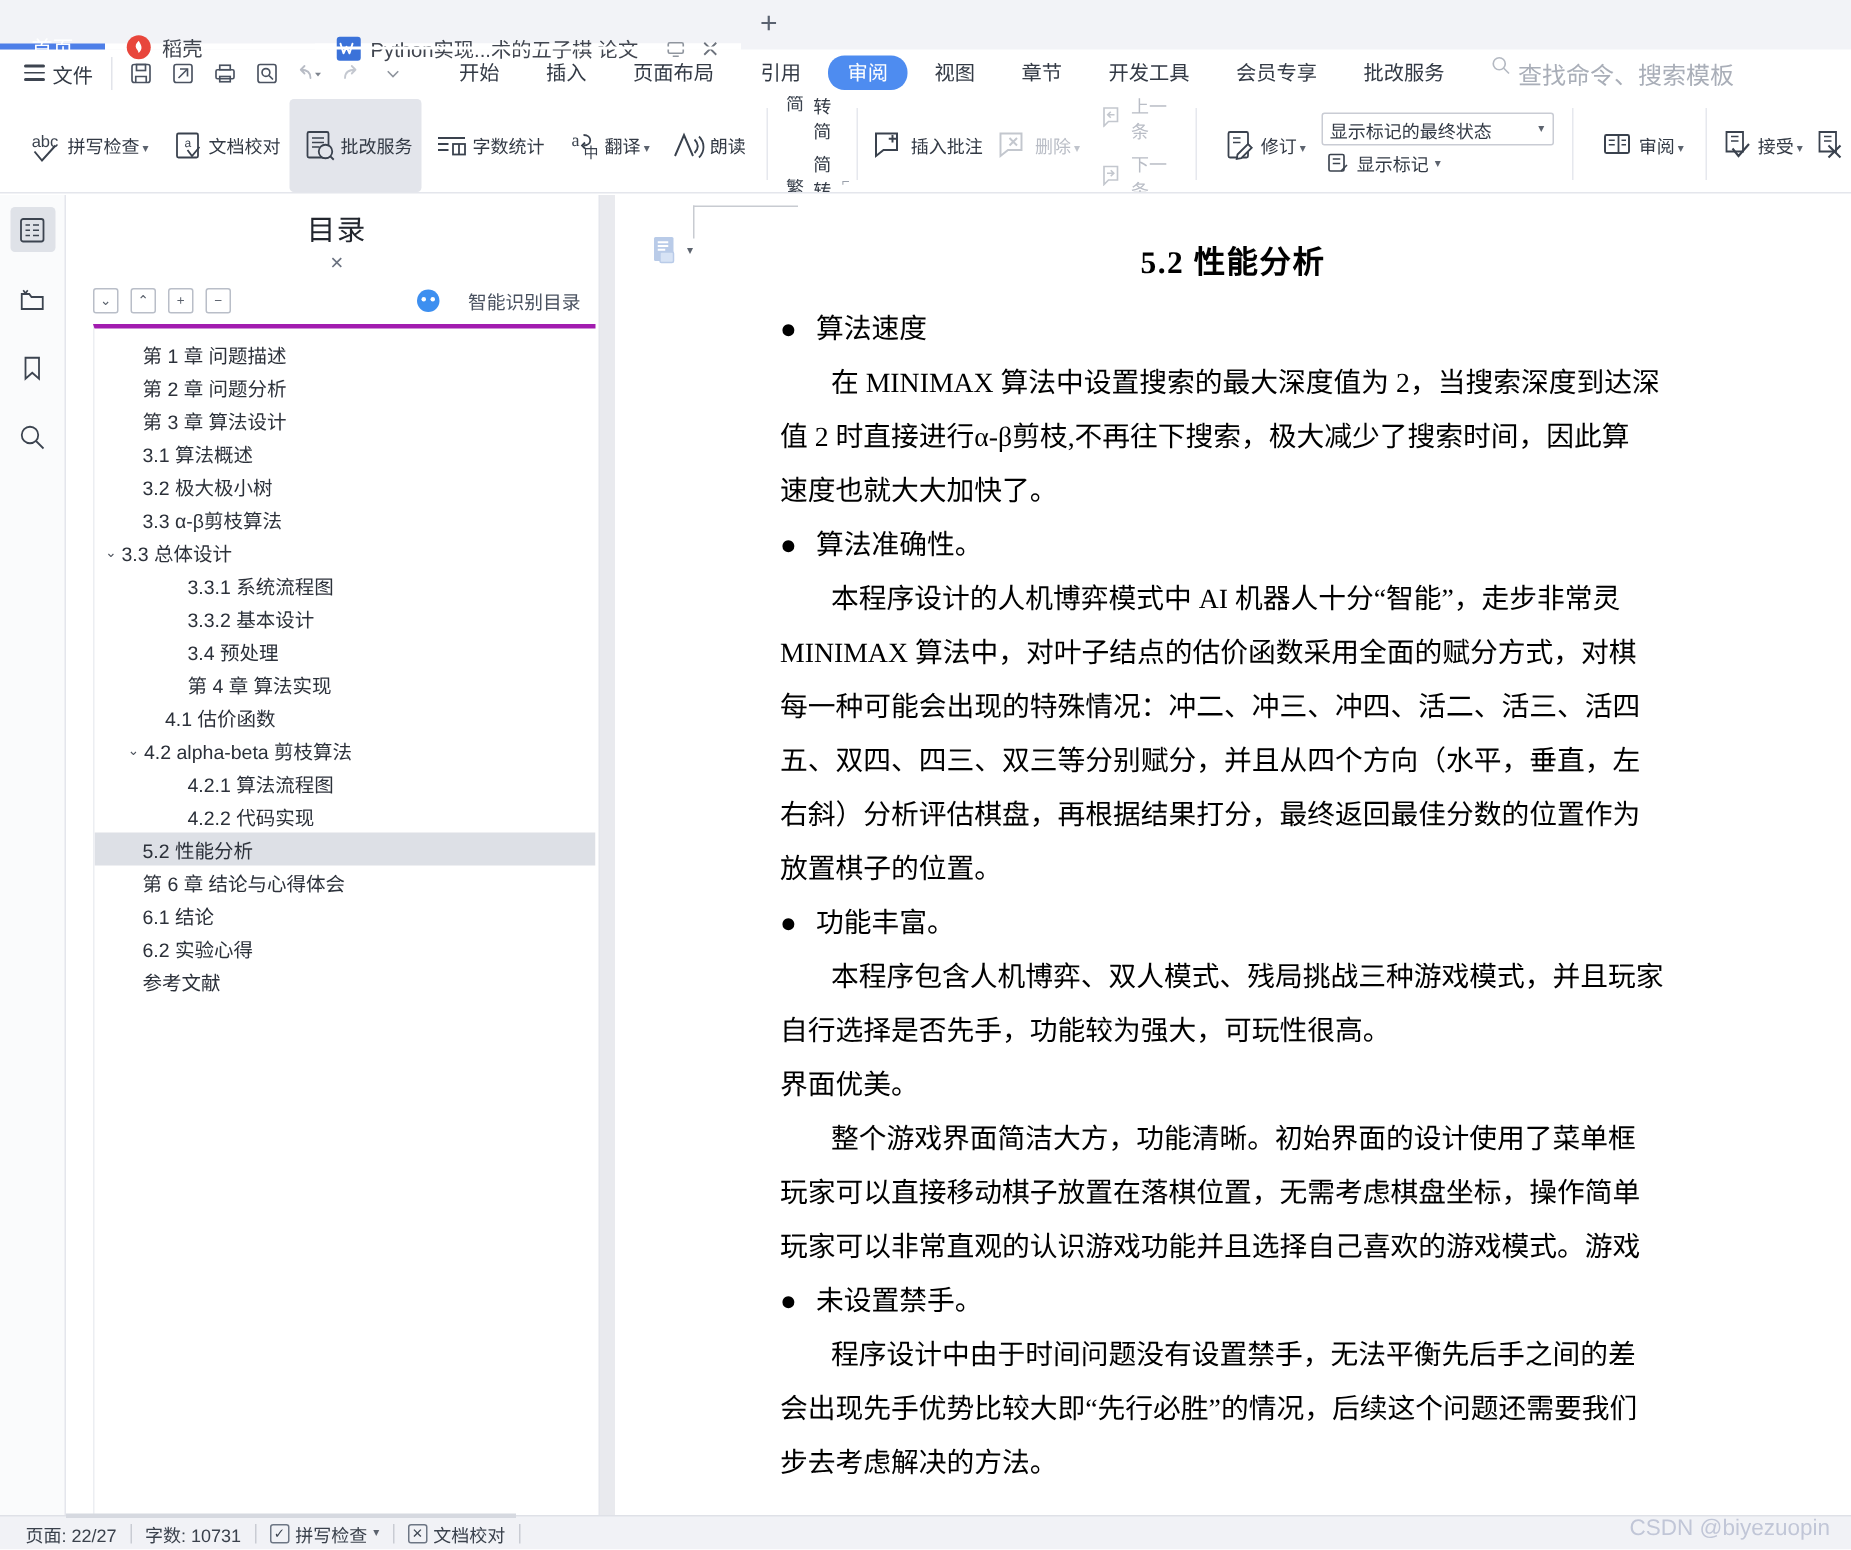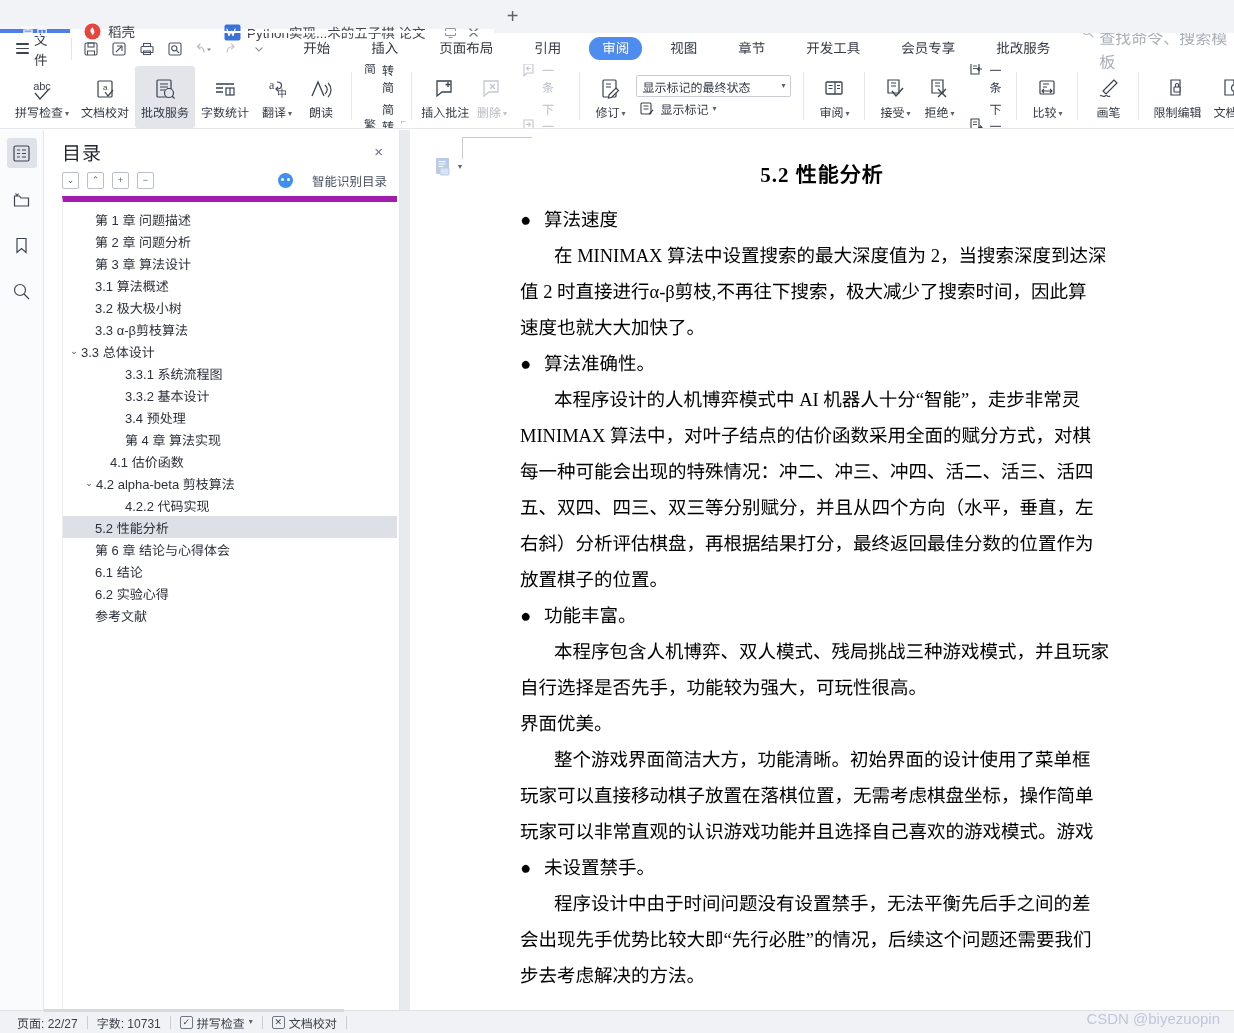--- a/index.html
+++ b/index.html
@@ -76,21 +76,21 @@
     font-size: 13.5px;
     color: #333a45;
     border-bottom: none;
   }
   .menu-file { display: flex; align-items: center; gap: 5px; padding: 0 8px; }
   .hamburger { display: inline-block; width: 14px; }
   .hamburger i { display: block; height: 1.6px; background: #3d4450; margin: 3px 0; border-radius: 1px; }
   .qat { display: flex; align-items: center; gap: 2px; padding: 0 6px;
          border-left: 1px solid #e2e4ea; margin-left: 4px; height: 22px; }
   .qat-btn { width: 26px; height: 22px; display: flex; align-items: center; justify-content: center; }
-  .ribbon-tabs { display: flex; align-items: center; gap: 15px; margin-left: 12px; }
+  .ribbon-tabs { display: flex; align-items: center; gap: 5px; margin-left: 12px; }
   .rtab {
     padding: 3px 13px;
     font-size: 13.5px;
     color: #333a45;
     border-radius: 11px;
     line-height: 17px;
     white-space: nowrap;
   }
   .rtab.sel { background: #4e8cf0; color: #ffffff; }
   .searchbox {
@@ -104,21 +104,21 @@
     background: #ffffff;
     display: flex;
     align-items: stretch;
     padding: 2px 0 0 4px;
     border-bottom: 1px solid #e4e6ec;
     overflow: hidden;
   }
   .rgroup { display: flex; align-items: stretch; padding: 0 5px; }
   .rsep { width: 1px; background: #e6e8ee; margin: 6px 3px 8px; flex: 0 0 1px; }
   .rbtn {
-    display: flex; flex-direction: column; align-items: center; justify-content: center;
+    display: flex; flex-direction: row; align-items: center; justify-content: flex-end;
     padding: 3px 6px 0;
     min-width: 44px;
     font-size: 12px;
     color: #333a45;
     border-radius: 3px;
     white-space: nowrap;
   }
   .rbtn.sel { background: #e3e5eb; }
   .rbtn.dim { color: #b9bdc6; }
   .rbtn .ico { height: 30px; display: flex; align-items: center; justify-content: center; }
@@ -162,20 +162,21 @@
   .toc {
     width: 356px;
     background: #ffffff;
     border-right: 1px solid #e4e6ec;
     display: flex; flex-direction: column;
     position: relative;
   }
   .toc-head {
     display: flex; align-items: center; justify-content: space-between;
     padding: 8px 12px 2px 18px;
+    flex-direction: column;
   }
   .toc-title { font-size: 19px; color: #22262e; letter-spacing: 1px; }
   .toc-close { font-size: 15px; color: #6b7280; line-height: 1; padding: 2px 4px; }
   .toc-tools {
     display: flex; align-items: center; gap: 8px;
     padding: 4px 12px 6px 18px;
   }
   .tool-sq {
     width: 17px; height: 17px; border: 1px solid #b9bec8; border-radius: 2px;
     display: flex; align-items: center; justify-content: center;
@@ -190,21 +191,21 @@
     background: #3d8ff0; display: inline-block; position: relative;
   }
   .smart-dot::before, .smart-dot::after {
     content:""; position: absolute; top: 5px; width: 3px; height: 3px;
     background:#fff; border-radius: 50%;
   }
   .smart-dot::before { left: 3px; }
   .smart-dot::after { right: 3px; }
   .toc-list {
     flex: 1; overflow: hidden;
-    border-top: 6px solid #a21caf;
+    border-top: 3px solid #a21caf;
     border-left: 1px solid #eceef2;
     margin: 0 2px 0 18px;
     padding-top: 6px;
   }
   .toc-item {
     display: flex; align-items: center;
     height: 22px;
     font-size: 13px;
     color: #2c313a;
     padding-left: 4px;
@@ -826,20 +827,24 @@
         <span class="toc-arrow"></span>
         <span>第 4 章 算法实现</span>
       </div>
       <div class="toc-item" style="padding-left:33px">
         <span class="toc-arrow"></span>
         <span>4.1 估价函数</span>
       </div>
       <div class="toc-item" style="padding-left:19px">
         <span class="toc-arrow">⌄</span>
         <span>4.2 alpha-beta 剪枝算法</span>
+      </div>
+      <div class="toc-item" style="padding-left:48px">
+        <span class="toc-arrow"></span>
+        <span>4.2.1 算法流程图</span>
       </div>
       <div class="toc-item" style="padding-left:48px">
         <span class="toc-arrow"></span>
         <span>4.2.2 代码实现</span>
       </div>
       <div class="toc-item sel" style="padding-left:18px">
         <span class="toc-arrow"></span>
         <span>5.2 性能分析</span>
       </div>
       <div class="toc-item" style="padding-left:18px">

